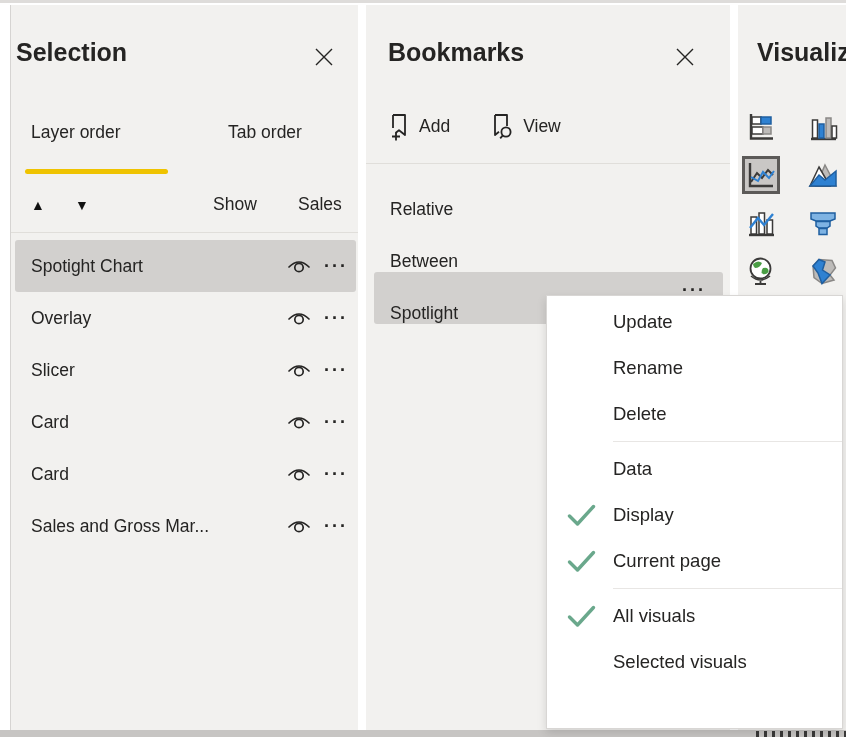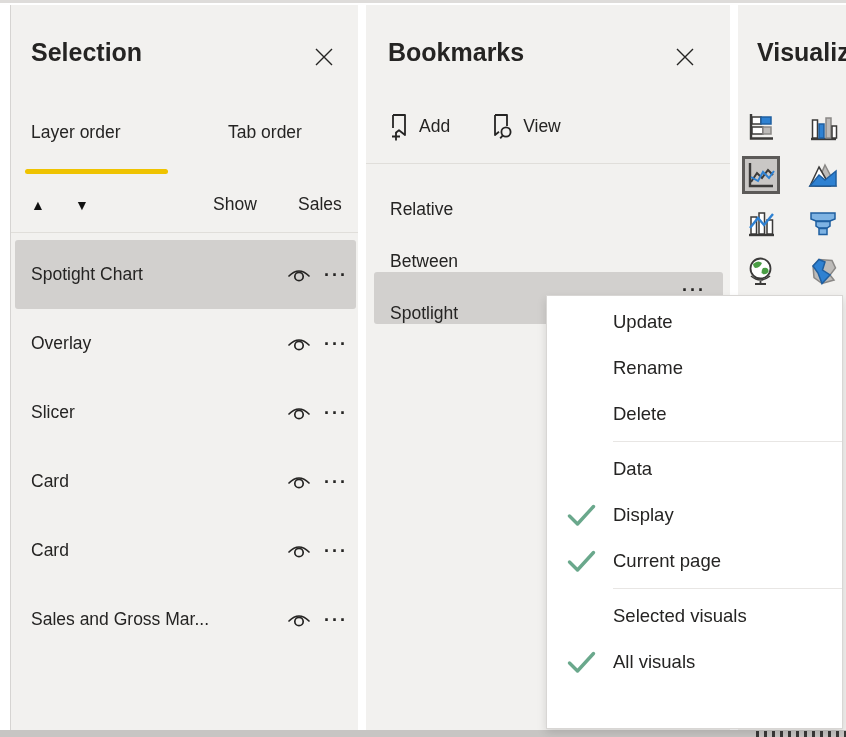--- a/index.html
+++ b/index.html
@@ -5,42 +5,42 @@
   html,body { margin:0; padding:0; }
   body { font-family:"Liberation Sans","DejaVu Sans",sans-serif; background:#fff; }
   .screen { position:relative; width:846px; height:737px; overflow:hidden; background:#ffffff; }
   .top-line { position:absolute; left:0; top:0; width:846px; height:3px; background:#dedcda; }
 
   .pane { position:absolute; top:5px; height:725px; background:#f2f1ef; box-sizing:border-box; }
   #selection-pane { left:10px; width:348px; border-left:1px solid #d6d4d2; }
   #bookmarks-pane { left:366px; width:364px; }
   #viz-pane       { left:738px; width:108px; }
 
-  .pane-title { position:absolute; left:20px; top:33px; font-size:25px; font-weight:600; color:#252423; white-space:nowrap; }
+  .pane-title { position:absolute; left:5px; top:33px; font-size:25px; font-weight:600; color:#252423; white-space:nowrap; }
   #bookmarks-pane .pane-title { left:22px; }
   #viz-pane .pane-title { left:19px; }
 
   .close-btn { position:absolute; top:40px; width:24px; height:24px; cursor:pointer; }
   #selection-pane .close-btn { left:301px; }
   #bookmarks-pane .close-btn { left:307px; }
 
   
   .tab { position:absolute; top:117px; font-size:17.5px; color:#252423; cursor:pointer; }
   .tab.active { font-weight:400; }
   #tab-layer-order { left:20px; }
   #tab-tab-order { left:217px; }
   .tab-underline { position:absolute; left:14px; top:164px; width:143px; height:5px; border-radius:3px; }
   .reorder { position:absolute; top:190px; font-size:14px; color:#111; cursor:pointer; line-height:20px; }
   #arrow-up { left:20px; } #arrow-down { left:64px; }
   .txt-btn { position:absolute; top:189px; font-size:17.5px; color:#252423; cursor:pointer; }
   #show-btn { left:202px; } #hide-btn { left:287px; }
   .sel-divider { position:absolute; left:0; top:227px; width:100%; height:1px; background:#e0deda; }
 
   .layer-list { position:absolute; left:0; top:235px; width:100%; }
-  .list-row { height:69px; margin:0 2px 0 4px; border-radius:3px; display:flex; align-items:center;
+  .list-row { height:52px; margin:0 2px 0 4px; border-radius:3px; display:flex; align-items:center;
               padding:0 8px 0 16px; box-sizing:border-box; font-size:17.5px; color:#252423; cursor:pointer; }
   .list-row.selected { background:#d2d0ce; }
   .row-label { flex:1; white-space:nowrap; overflow:hidden; }
   .eye { width:26px; height:20px; margin-left:8px; flex:none; }
   .dots { flex:none; margin-left:12px; font-size:18px; font-weight:700; letter-spacing:2px; color:#252423; line-height:1; }
 
   
   .bm-toolbar { position:absolute; left:22px; top:107px; display:flex; align-items:flex-end; gap:40px; }
   .bm-tool { display:flex; align-items:center; gap:9px; font-size:17.5px; color:#252423; cursor:pointer; }
   .bm-divider { position:absolute; left:0; top:158px; width:100%; height:1px; background:#e0deda; }
@@ -304,29 +304,29 @@
   <div class="menu-item">
     <span class="check-slot">
           <svg width="29" height="23" viewBox="0 0 29 23">
             <path d="M2.5 12 L10.5 20 L26.5 2.5" fill="none" stroke="#6AA88C" stroke-width="3.4" stroke-linecap="round" stroke-linejoin="round"></path>
           </svg>
         </span>
     <span class="menu-label">Current page</span>
   </div>
 <div class="menu-divider"></div>
   <div class="menu-item">
-    <span class="check-slot"></span>
-    <span class="menu-label">Selected visuals</span>
-  </div>
-
-  <div class="menu-item">
     <span class="check-slot">
           <svg width="29" height="23" viewBox="0 0 29 23">
             <path d="M2.5 12 L10.5 20 L26.5 2.5" fill="none" stroke="#6AA88C" stroke-width="3.4" stroke-linecap="round" stroke-linejoin="round"></path>
           </svg>
         </span>
     <span class="menu-label">All visuals</span>
   </div>
+
+  <div class="menu-item">
+    <span class="check-slot"></span>
+    <span class="menu-label">Selected visuals</span>
+  </div>
 </div>
 
   <div class="bottom-strip"></div>
   <div class="glyph-sliver"></div>
 </div>
 
 </body></html>

